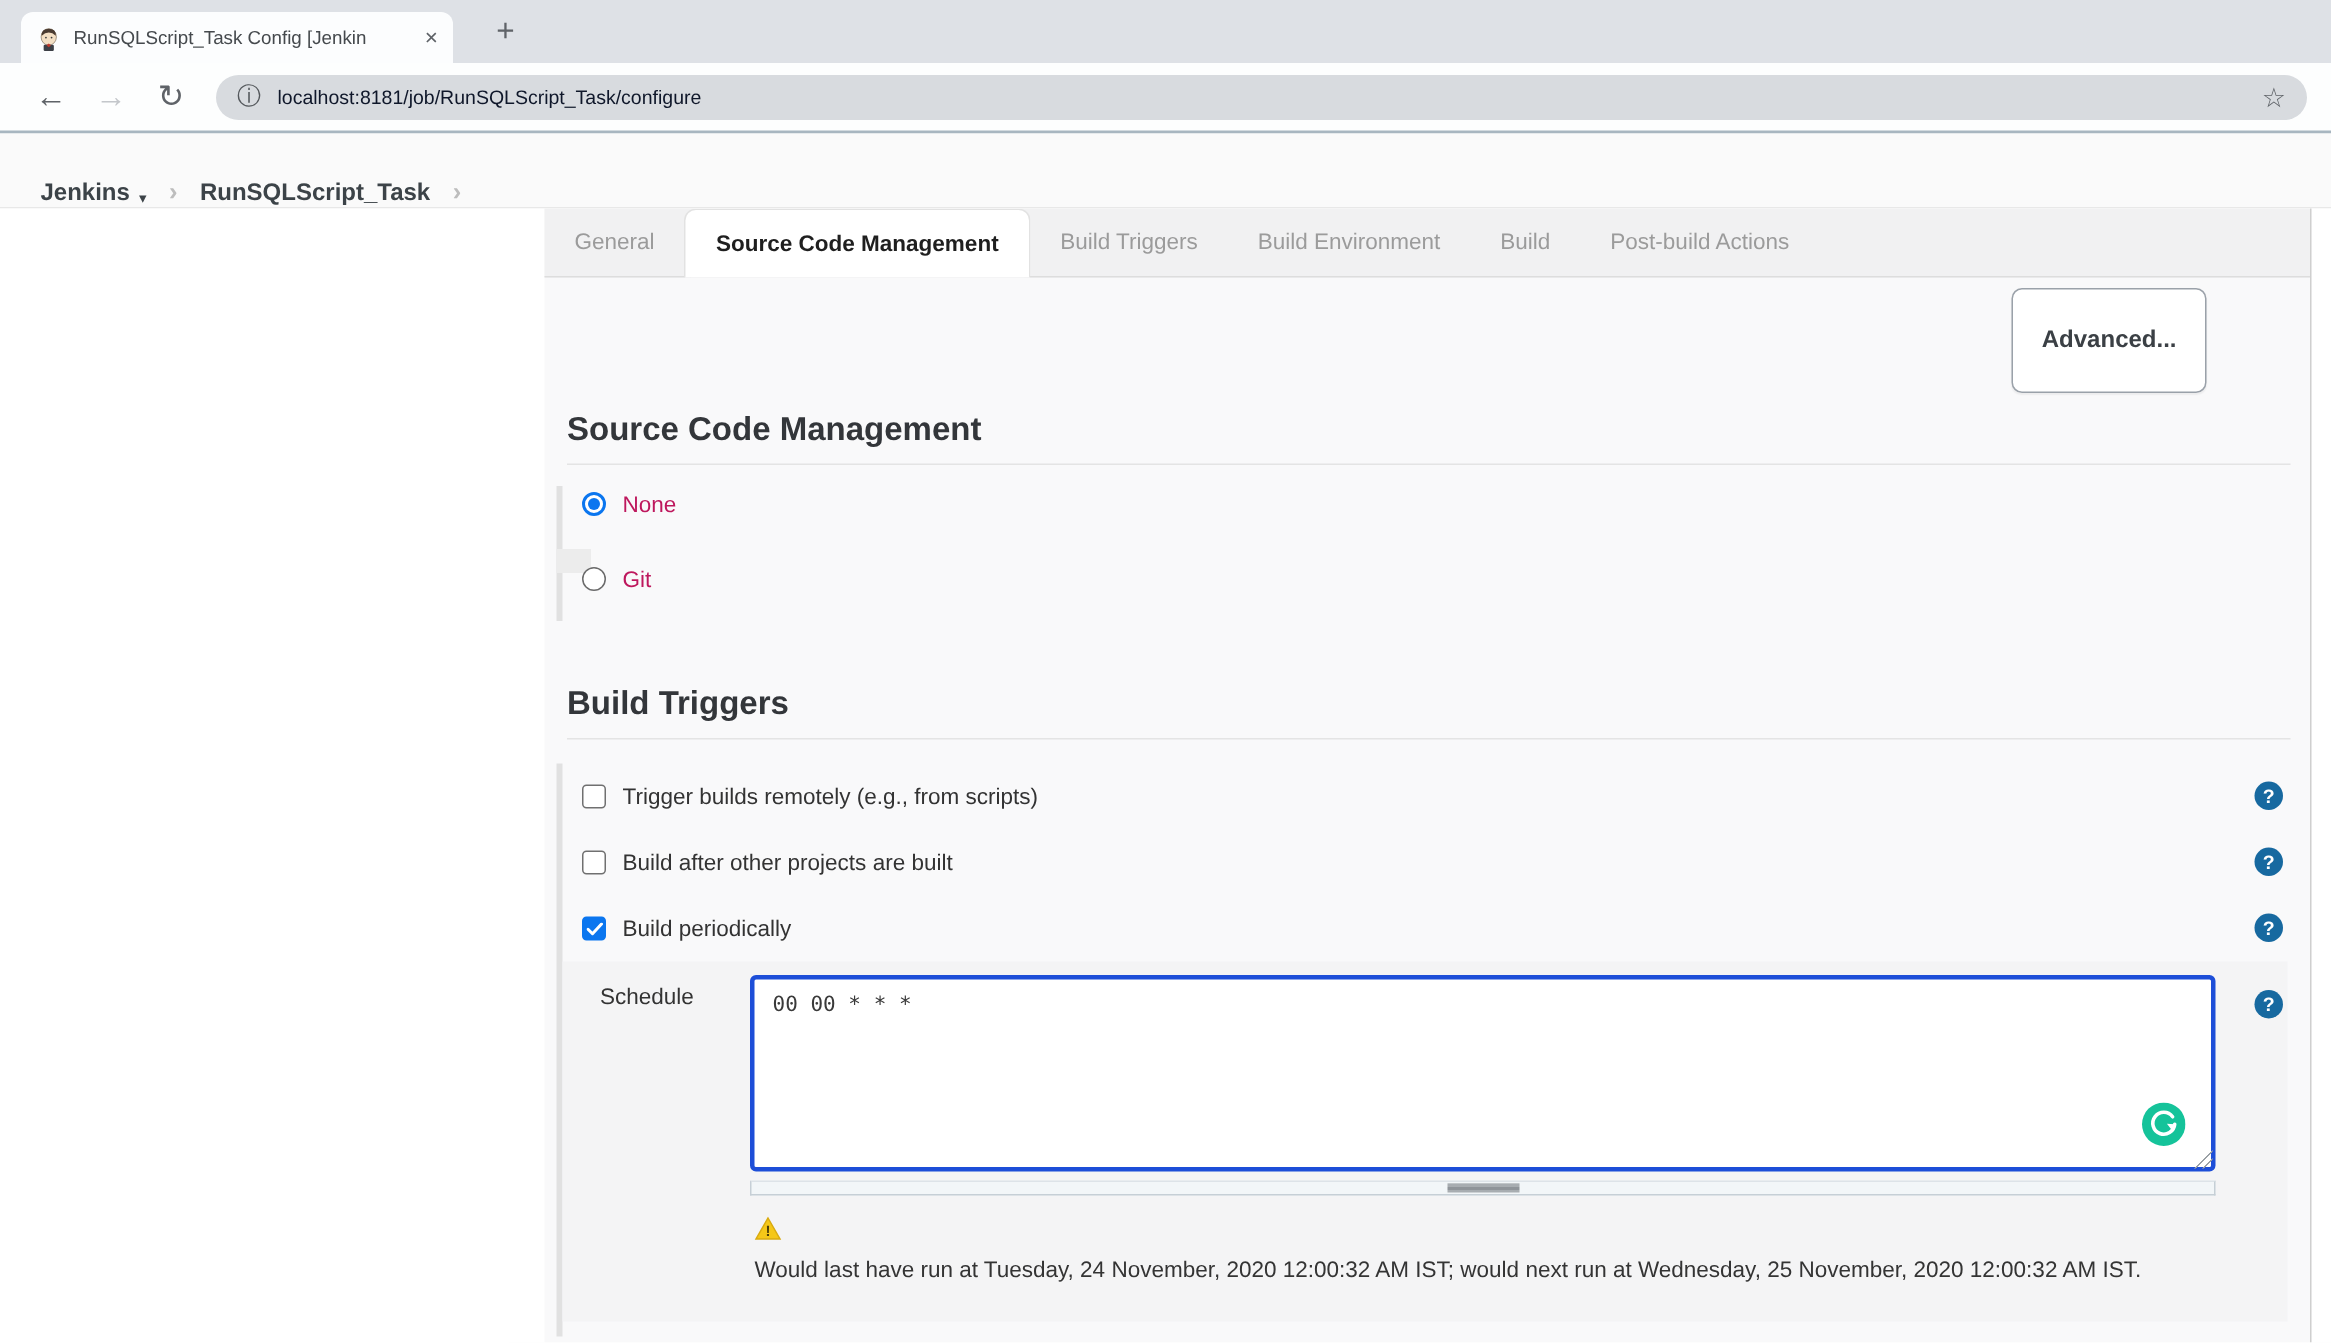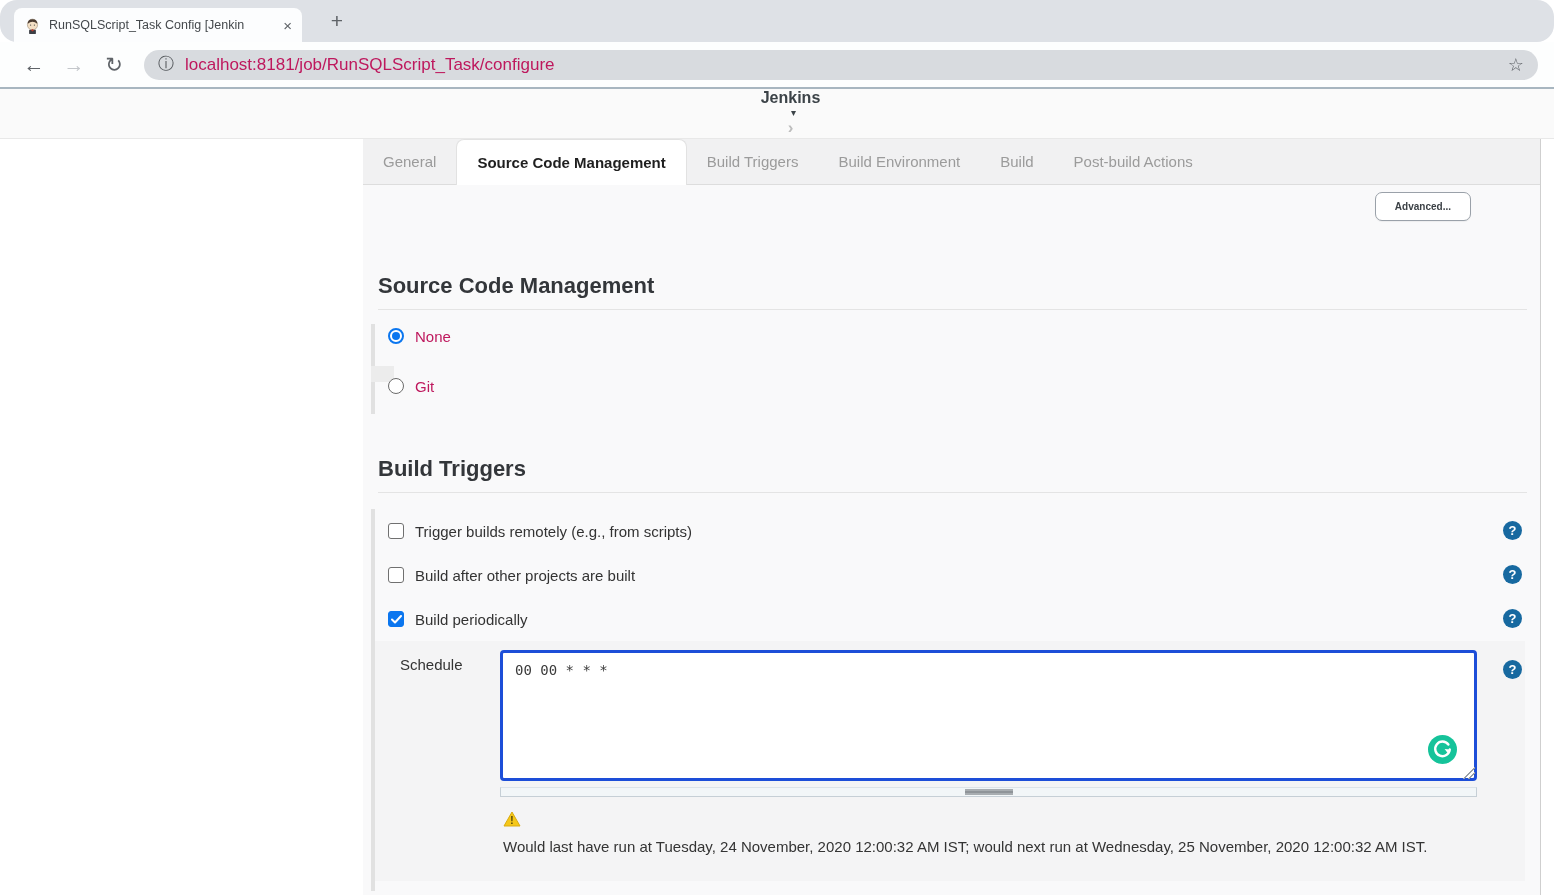--- a/index.html
+++ b/index.html
@@ -1,64 +1,64 @@
 <!DOCTYPE html>
 <html><head>
 <meta charset="utf-8">
 <style>
   * { margin:0; padding:0; box-sizing:border-box; }
   html,body { width:1554px; height:895px; overflow:hidden; background:#fff;
     font-family:"Liberation Sans", sans-serif; }
 
   
-  .tabstrip { height:42px; background:#dee1e6; position:relative;border-radius:17px; }
+  .tabstrip { height:42px; background:#dee1e6; position:relative; }
   .browser-tab { position:absolute; left:14px; top:8px; width:288px; height:34px;
     background:#fcfdfe; border-radius:8px 8px 0 0; display:flex; align-items:center;
     padding:0 10px 0 10px; }
   .favicon { width:17px; height:17px; flex:0 0 auto; }
   .tab-title { font-size:12.5px; color:#45494d; white-space:nowrap; overflow:hidden;
     margin-left:8px; flex:1; }
   .tab-close { font-size:15px; color:#5f6368; margin-left:6px; cursor:default; }
   .newtab-btn { position:absolute; left:322px; top:6px; width:30px; height:30px;
     display:flex; align-items:center; justify-content:center; font-size:21px;
     color:#5f6368; border-radius:50%; }
 
   .toolbar { height:47px; background:#fdfefe; border-bottom:2px solid #a8b6c0;
     display:flex; align-items:center; padding:0 16px 0 14px; }
   .nav-icon { font-size:21px; color:#5f6368; width:40px; text-align:center; }
   .nav-icon.disabled { color:#c4c7cb; }
   .url-pill { flex:1; height:30px; background:#d8dbdf; border-radius:15px;
     margin-left:10px; display:flex; align-items:center; padding:0 14px; }
   .info-icon { font-size:16px; color:#54585c; }
-  .url-text { font-size:17px; color:#be185d; margin-left:11px; flex:1;
+  .url-text { font-size:13px; color:#0f172a; margin-left:11px; flex:1;
     white-space:nowrap; overflow:hidden; }
   .star-icon { font-size:18px; color:#5f6368; }
 
   
   .breadcrumb { height:50px; background:#fafafa; border-bottom:1px solid #e8e8e8;
-    display:flex; align-items:center; padding-left:27px;flex-direction:column; }
+    display:flex; align-items:flex-end; padding-left:27px; }
   .crumb { font-size:16px; font-weight:bold; color:#3c4348; }
   .crumb-caret { font-size:10px; color:#3c4348; margin-left:6px; }
   .crumb-sep { font-size:17px; color:#bdbdbd; margin:0 15px; font-weight:bold; }
 
   
   .page { position:relative; height:756px; background:#fff; }
   .panel { position:absolute; left:363px; top:0; width:1178px; height:756px;
     background:#f9f9fa; border-right:1px solid #cfcfcf; }
 
   .cfg-tabs { height:46px; background:#f1f1f2; border-bottom:1px solid #ddd;
     display:flex; align-items:stretch; }
   .cfg-tab { padding:0 20px; display:flex; align-items:center; font-size:15px;
     color:#9b9b9b; cursor:default; }
   .cfg-tab.active { background:#fff; border:1px solid #e2e2e2; border-bottom:none;
     border-radius:8px 8px 0 0; margin-bottom:-1px; color:#1f1f1f; font-weight:bold; }
 
   .adv-row { height:60px; position:relative; }
-  .adv-btn { position:absolute; right:69px; top:7px; padding:8px 19px; background:#fff;
-    border:1px solid #9aa1a9; border-radius:7px; font-size:10px; font-weight:bold;
+  .adv-btn { position:absolute; right:69px; top:7px; padding:25px 19px; background:#fff;
+    border:1px solid #9aa1a9; border-radius:7px; font-size:16px; font-weight:bold;
     color:#3b4045; box-shadow:0 1px 1px rgba(0,0,0,.05); }
 
   .section-h { font-size:22px; font-weight:600; color:#33363a;
     margin:26px 0 0 15px; line-height:30px; }
   .section-h.second { margin-top:38px; }
   .divider { border-bottom:1px solid #e4e4e4; margin:8px 13px 0 15px; }
 
   .scm-body { margin-top:12px; height:94px; position:relative; }
   .sec-bar { position:absolute; left:8px; top:2px; width:4px; background:#e1e1e1; }
   .scm-body .sec-bar { height:90px; }

